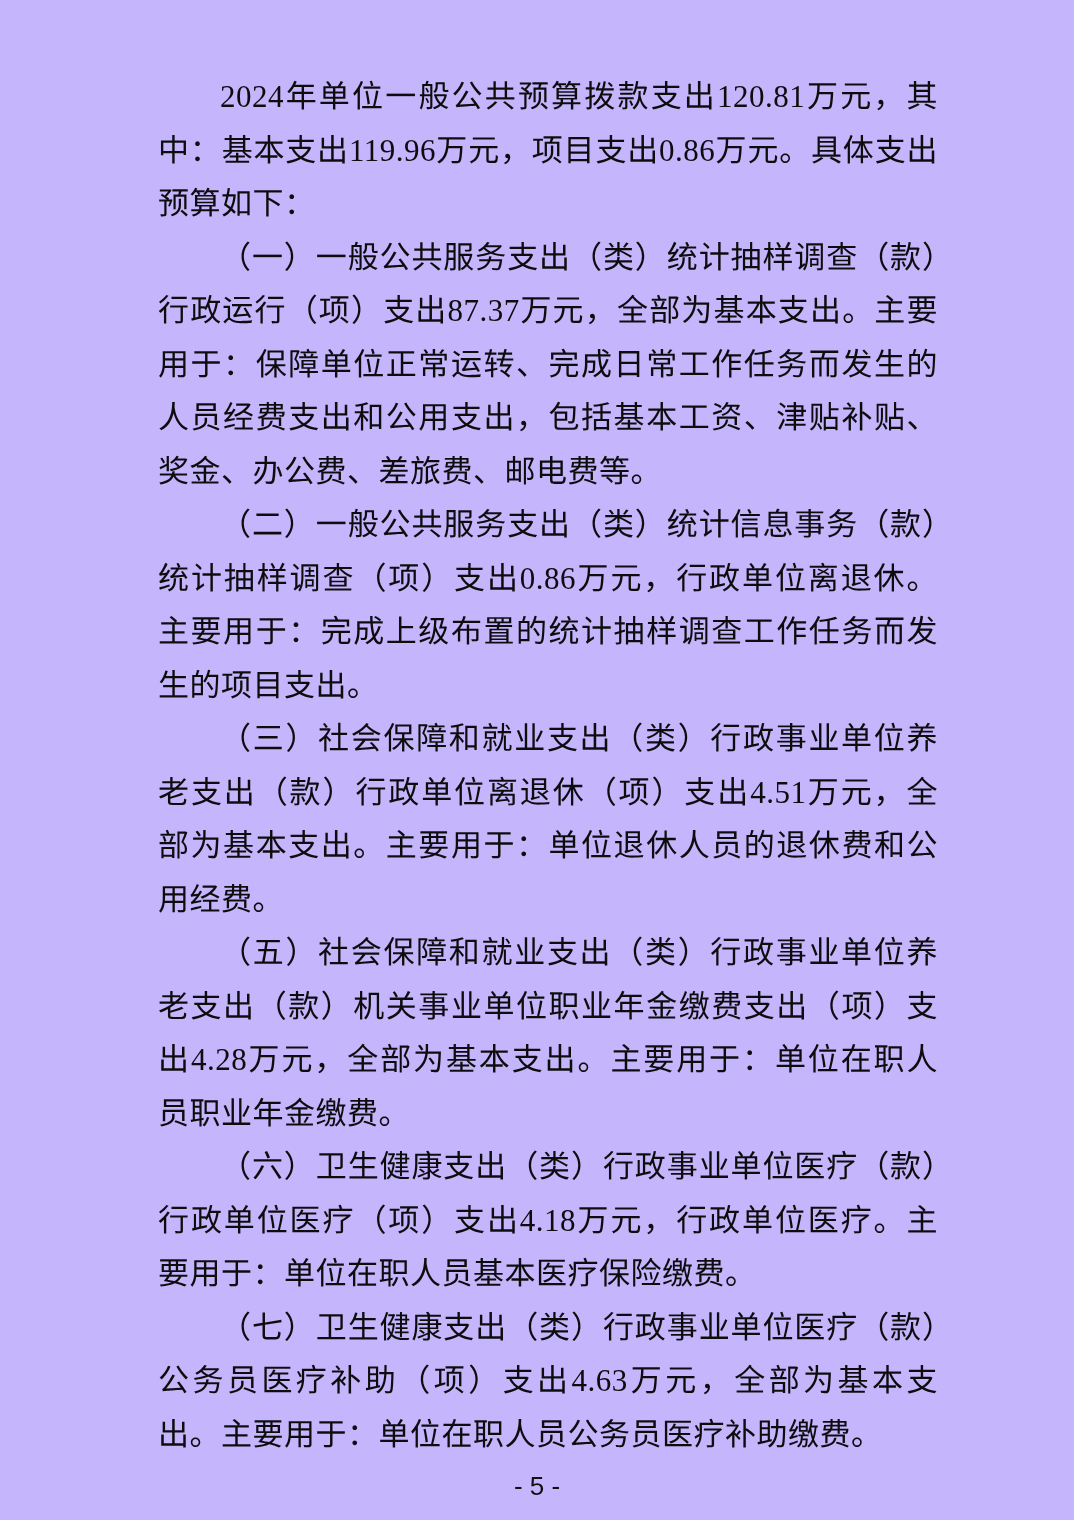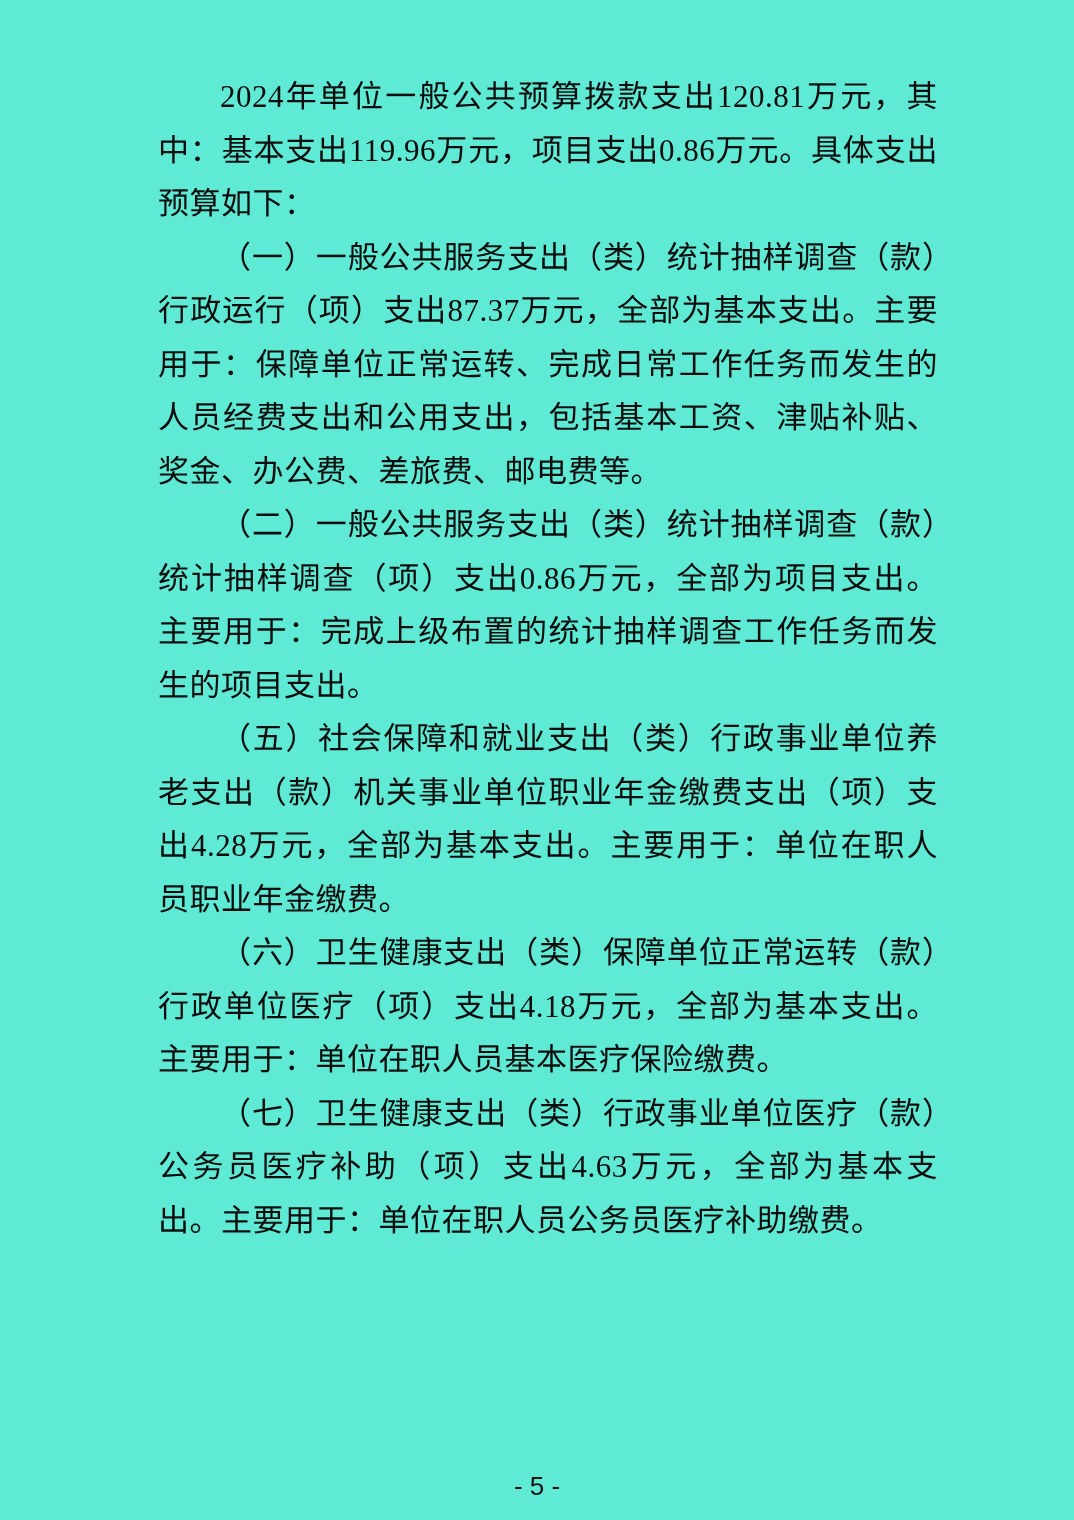--- a/index.html
+++ b/index.html
@@ -5,21 +5,21 @@
   html, body {
     margin: 0;
     padding: 0;
     background: #ffffff;
   }
   .page {
     position: relative;
     width: 1074px;
     height: 1520px;
     margin: 0 auto;
-    background: #5eead4;
+    background: #c4b5fd;
     overflow: hidden;
     box-sizing: border-box;
   }
   .doc-body {
     position: absolute;
     top: 70px;
     left: 158px;
     right: 136px;
     font-family: "Liberation Serif", "DejaVu Serif", serif;
     font-size: 31px;
@@ -47,23 +47,24 @@
   }
 </style>
 </head>
 <body>
 
 <div class="page">
 
   <div class="doc-body">
     <p>2024年单位一般公共预算拨款支出120.81万元，其中：基本支出119.96万元，项目支出0.86万元。具体支出预算如下：</p>
     <p>（一）一般公共服务支出（类）统计抽样调查（款）行政运行（项）支出87.37万元，全部为基本支出。主要用于：保障单位正常运转、完成日常工作任务而发生的人员经费支出和公用支出，包括基本工资、津贴补贴、奖金、办公费、差旅费、邮电费等。</p>
-    <p>（二）一般公共服务支出（类）统计抽样调查（款）统计抽样调查（项）支出0.86万元，全部为项目支出。主要用于：完成上级布置的统计抽样调查工作任务而发生的项目支出。</p>
+    <p>（二）一般公共服务支出（类）统计信息事务（款）统计抽样调查（项）支出0.86万元，行政单位离退休。主要用于：完成上级布置的统计抽样调查工作任务而发生的项目支出。</p>
+    <p>（三）社会保障和就业支出（类）行政事业单位养老支出（款）行政单位离退休（项）支出4.51万元，全部为基本支出。主要用于：单位退休人员的退休费和公用经费。</p>
     <p>（五）社会保障和就业支出（类）行政事业单位养老支出（款）机关事业单位职业年金缴费支出（项）支出4.28万元，全部为基本支出。主要用于：单位在职人员职业年金缴费。</p>
-    <p>（六）卫生健康支出（类）保障单位正常运转（款）行政单位医疗（项）支出4.18万元，全部为基本支出。主要用于：单位在职人员基本医疗保险缴费。</p>
+    <p>（六）卫生健康支出（类）行政事业单位医疗（款）行政单位医疗（项）支出4.18万元，行政单位医疗。主要用于：单位在职人员基本医疗保险缴费。</p>
     <p>（七）卫生健康支出（类）行政事业单位医疗（款）公务员医疗补助（项）支出4.63万元，全部为基本支出。主要用于：单位在职人员公务员医疗补助缴费。</p>
   </div>
 
   <div class="page-footer">
     <span>- 5 -</span>
   </div>
 
 </div>
 
 </body></html>

